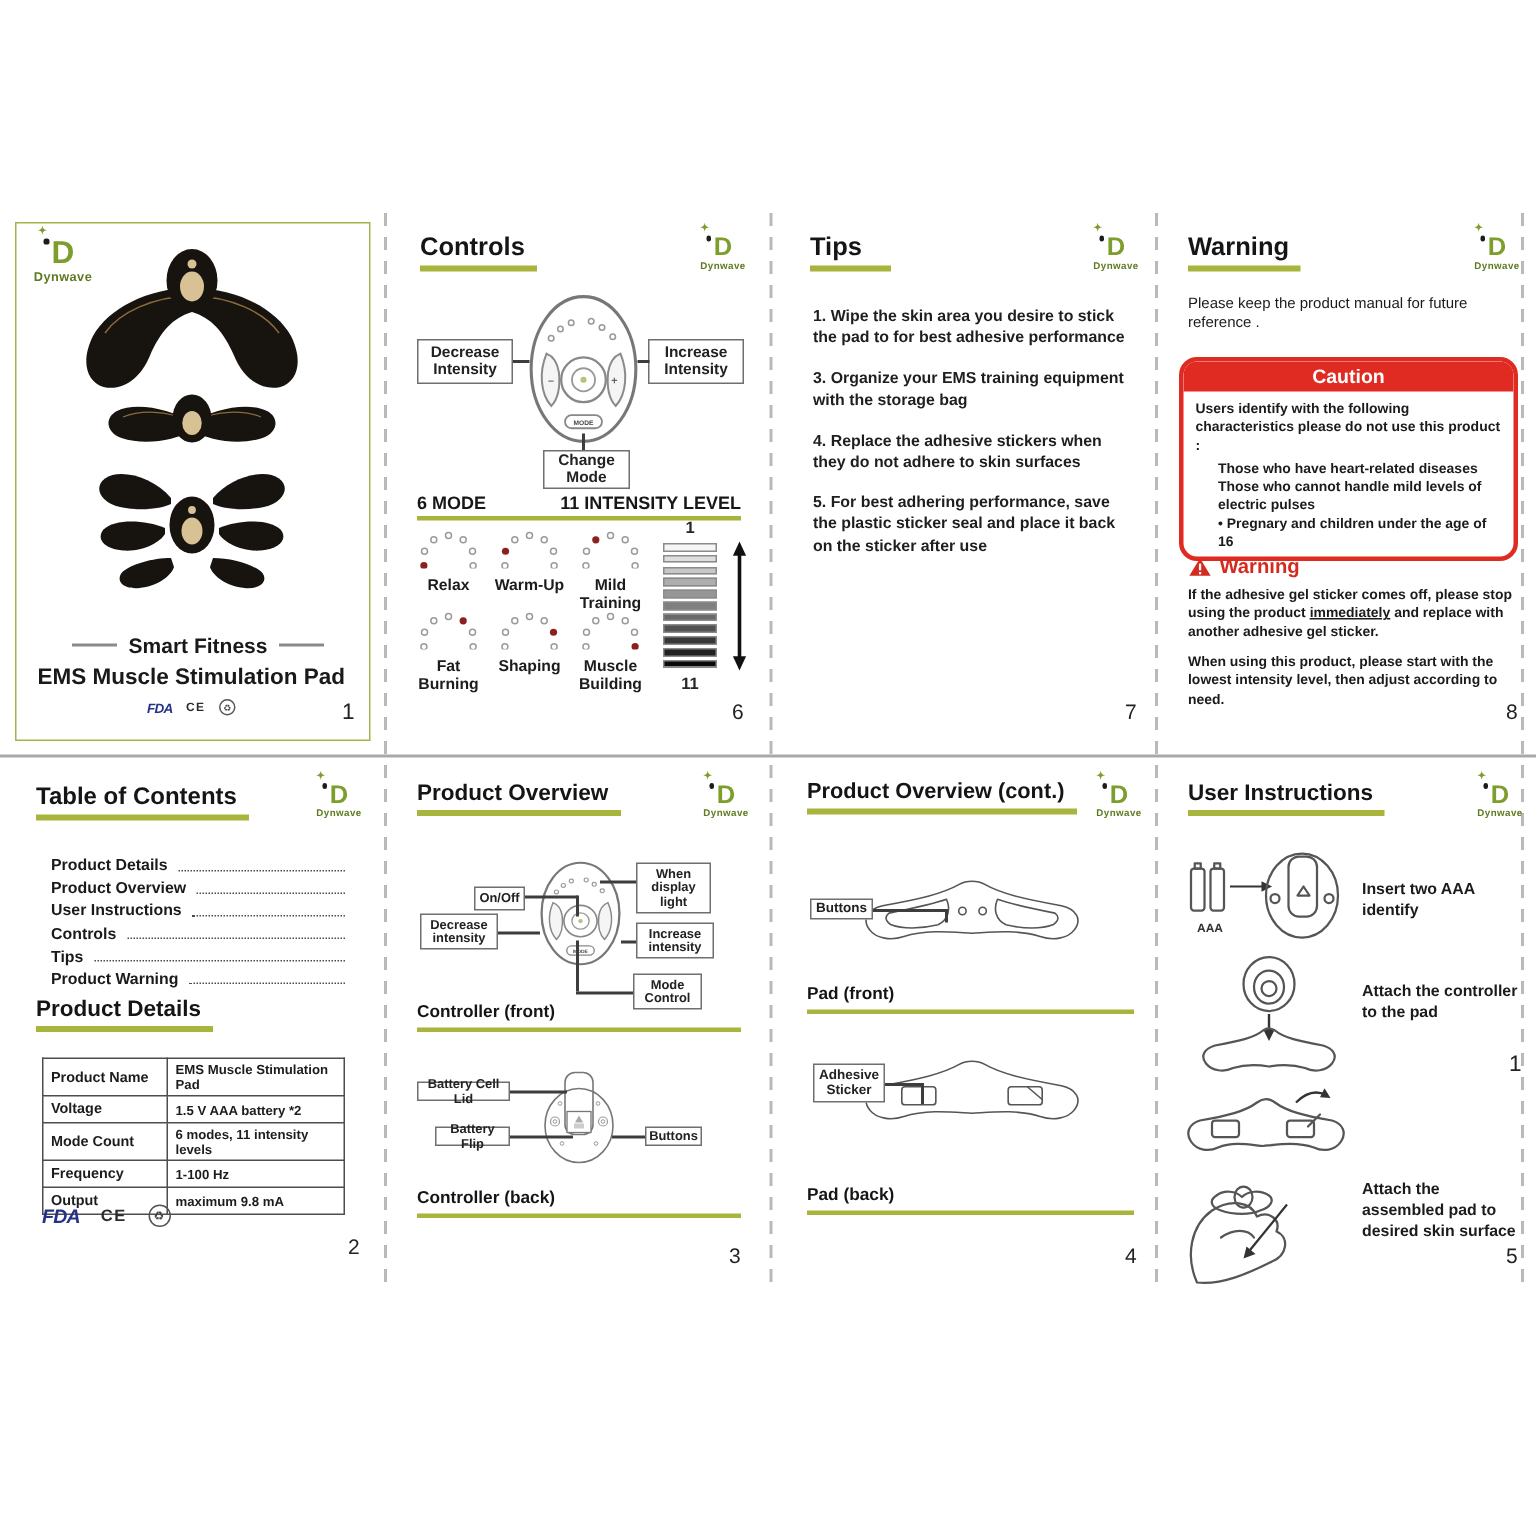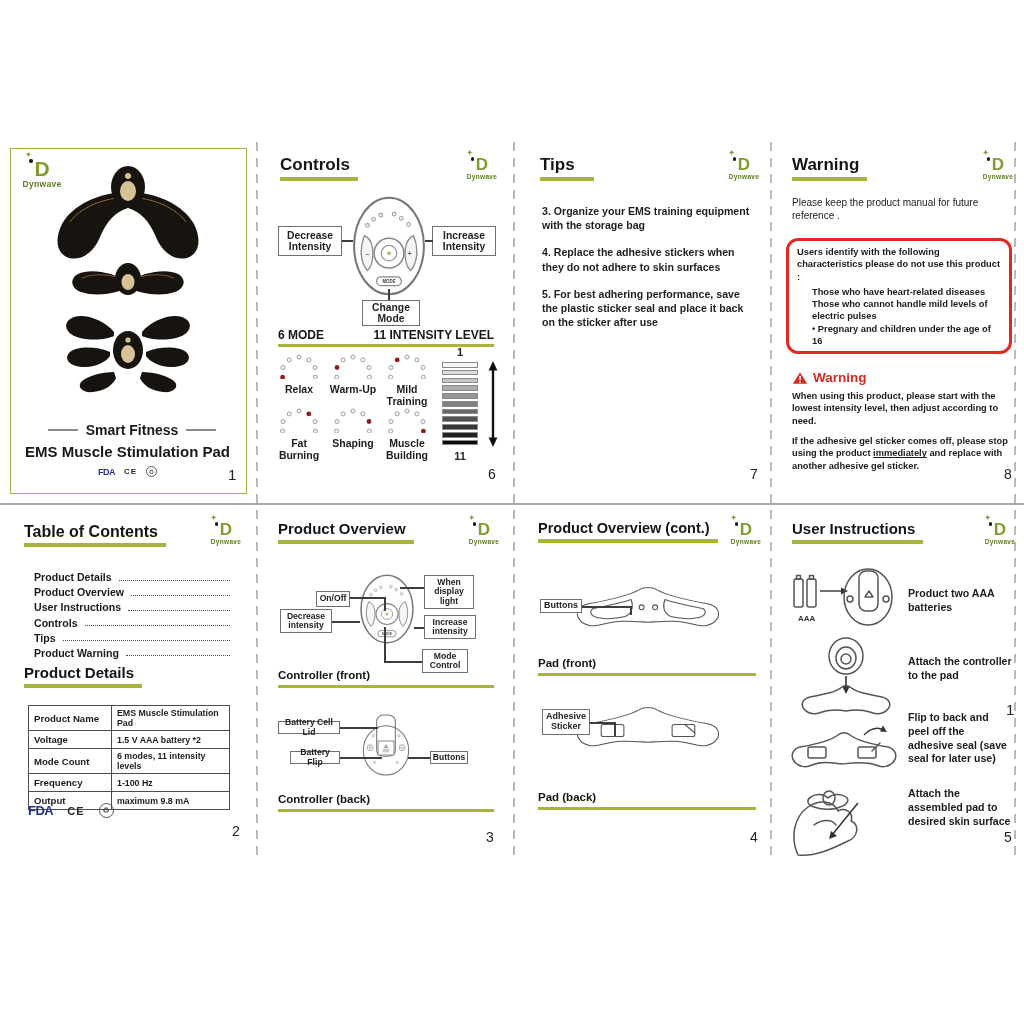--- a/index.html
+++ b/index.html
@@ -28,21 +28,21 @@
   .vline{position:absolute;width:1.6px;background:#3d3d3d;}
   .olive-rule{position:absolute;height:2.6px;background:#a8b43c;}
   .caption{position:absolute;font-weight:bold;font-size:11.5px;color:#151515;}
   
   .cover-border{position:absolute;border:1.5px solid #a9b14e;background:#fff;}
   .cover-sub{position:absolute;display:flex;align-items:center;justify-content:center;gap:8px;
              font-weight:bold;font-size:14px;color:#191919;}
   .dashline{width:30px;height:1.5px;background:#8a8a8a;}
   .cover-title{position:absolute;text-align:center;font-weight:bold;font-size:15px;color:#191919;}
   .certrow{position:absolute;display:flex;align-items:center;gap:9px;justify-content:center;}
-  .fda{font-weight:900;color:#24328a;letter-spacing:-.5px;}
+  .fda{font-weight:900;font-style:italic;color:#24328a;letter-spacing:-.5px;}
   .ce{font-weight:bold;color:#2b2b2b;letter-spacing:1px;}
   .circ{display:inline-flex;align-items:center;justify-content:center;border:1px solid #555;
         border-radius:50%;color:#444;}
   
   .mode-head{position:absolute;display:flex;justify-content:space-between;font-weight:bold;
              font-size:12px;color:#171717;}
   .modes-grid{position:absolute;display:grid;grid-template-columns:54px 54px 54px;grid-auto-rows:54px;}
   .mode-cell{display:flex;flex-direction:column;align-items:center;}
   .mode-label{font-weight:bold;font-size:10.5px;text-align:center;line-height:1.12;color:#1c1c1c;margin-top:1px;}
   .ibar{width:36px;height:5.6px;margin-bottom:2.2px;border:0.6px solid #8b8b8b;box-sizing:border-box;}
@@ -268,55 +268,57 @@
     <div class="pageno" style="left:224px;top:318px;">6</div>
   </section>
 
   <section class="panel" style="left:524px;top:148px;width:246px;height:354px;">
     <h2 class="ptitle t17" style="left:16px;top:8px;min-width:46px;">Tips</h2>
     <div class="logo" style="left:198px;top:8px;">
       <span class="lmark"><i class="ldot"></i><span class="lspark">✦</span><b>D</b></span>
       <div class="lname">Dynwave</div>
     </div>
     <div class="tips-list" style="left:18px;top:56px;width:216px;">
+      <p>1. Wipe the skin area you desire to stick the pad to for best adhesive performance</p>
       <p>3. Organize your EMS training equipment with the storage bag</p>
       <p>4. Replace the adhesive stickers when they do not adhere to skin surfaces</p>
       <p>5. For best adhering performance, save the plastic sticker seal and place it back on the sticker after use</p>
     </div>
     <div class="pageno" style="left:226px;top:318px;">7</div>
   </section>
 
   <section class="panel" style="left:778px;top:148px;width:246px;height:354px;">
     <h2 class="ptitle t17" style="left:14px;top:8px;">Warning</h2>
     <div class="logo" style="left:198px;top:8px;">
       <span class="lmark"><i class="ldot"></i><span class="lspark">✦</span><b>D</b></span>
       <div class="lname">Dynwave</div>
     </div>
     <div class="w-intro" style="left:14px;top:48px;width:214px;">Please keep the product manual for future reference .</div>
     <div class="caution-box" style="left:8px;top:90px;width:226px;">
+      <div class="caution-head">Caution</div>
       <div class="caution-body">
         <div>Users identify with the following characteristics please do not use this product :</div>
         <div class="caution-items">
           <div>Those who have heart-related diseases</div>
           <div>Those who cannot handle mild levels of electric pulses</div>
           <div>•  Pregnary and children under the age of 16</div>
         </div>
       </div>
     </div>
     <div class="subwarn-head" style="left:14px;top:222px;">
       <svg width="16" height="14" viewBox="0 0 18 15">
         <path d="M9,1 L17,14 L1,14 Z" fill="#d42b20"></path>
         <rect x="8.2" y="5" width="1.7" height="5" fill="#fff"></rect>
         <rect x="8.2" y="11.3" width="1.7" height="1.7" fill="#fff"></rect>
       </svg>
       <span>Warning</span>
     </div>
     <div class="subwarn" style="left:14px;top:242px;width:222px;">
+      <p><span>If the adhesive gel sticker comes off, please stop using the product </span><span class="uline">immediately</span><span> and replace with another adhesive gel sticker.</span></p>
       <p>When using this product, please start with the lowest intensity level, then adjust according to need.</p>
-      <p><span>If the adhesive gel sticker comes off, please stop using the product </span><span class="uline">immediately</span><span> and replace with another adhesive gel sticker.</span></p>
     </div>
     <div class="pageno" style="left:226px;top:318px;">8</div>
   </section>
 
   <section class="panel" style="left:8px;top:515px;width:242px;height:345px;">
     <h2 class="ptitle t16" style="left:16px;top:8px;">Table of Contents</h2>
     <div class="logo" style="left:196px;top:6px;">
       <span class="lmark"><i class="ldot"></i><span class="lspark">✦</span><b>D</b></span>
       <div class="lname">Dynwave</div>
     </div>
@@ -491,41 +493,40 @@
       <rect class="sketch" x="23.5" y="16.5" width="4" height="3.5"></rect>
       <text x="12" y="62" font-size="8" font-weight="bold" fill="#333">AAA</text>
       <line x1="34" y1="32" x2="58" y2="32" stroke="#333" stroke-width="1.4"></line>
       <path d="M62,32 L55,28.5 L55,35.5 Z" fill="#333"></path>
       <ellipse class="sketch" cx="82" cy="38" rx="24" ry="28"></ellipse>
       <rect class="sketch" x="73" y="12" width="19" height="40" rx="7"></rect>
       <path class="sketch" d="M79,38 l4,-6 l4,6 z" stroke-width="1"></path>
       <circle class="sketch" cx="64" cy="40" r="3" stroke-width="1"></circle>
       <circle class="sketch" cx="100" cy="40" r="3" stroke-width="1"></circle>
     </svg>
-    <div class="step-text" style="left:130px;top:72px;width:108px;">Product two AAA batteries</div>
+    <div class="step-text" style="left:130px;top:72px;width:108px;">Insert two AAA identify</div>
 
     <svg class="abs" style="left:18px;top:122px;" width="100" height="84" viewBox="0 0 100 84">
       <ellipse class="sketch" cx="50" cy="19" rx="17" ry="18"></ellipse>
       <ellipse class="sketch" cx="50" cy="21" rx="10" ry="11" stroke-width="1"></ellipse>
       <circle class="sketch" cx="50" cy="22" r="5" stroke-width="1"></circle>
       <line x1="50" y1="39" x2="50" y2="52" stroke="#333" stroke-width="1.6"></line>
       <path d="M50,57 L46,49 L54,49 Z" fill="#333"></path>
       <path class="sketch" d="M8,72 C4,67 7,62 14,60 C30,57 40,55 46,50 C49,48 51,48 54,50 C60,55 70,57 86,60 C93,62 96,67 92,72 C88,77 80,78 74,75 C64,72 56,73 50,74 C44,73 36,72 26,75 C20,78 12,77 8,72 Z"></path>
     </svg>
     <div class="step-text" style="left:130px;top:140px;width:108px;">Attach the controller to the pad</div>
 
     <svg class="abs" style="left:6px;top:206px;" width="116" height="58" viewBox="0 0 116 58">
       <path class="sketch" d="M10,40 C6,34 9,28 16,26 C34,23 46,20 54,14 C58,11 62,11 66,14 C74,20 86,23 104,26 C111,28 114,34 110,40 C106,46 98,47 92,44 C80,40 68,42 58,43 C48,42 38,40 28,44 C22,47 14,46 10,40 Z"></path>
       <rect class="sketch" x="24" y="26" width="18" height="11" rx="2" stroke-width="1.1"></rect>
       <rect class="sketch" x="74" y="26" width="18" height="11" rx="2" stroke-width="1.1"></rect>
       <path class="sketch" d="M88,30 L96,22" stroke-width="1.1"></path>
       <path d="M80,14 Q 90,4 100,9" fill="none" stroke="#333" stroke-width="1.5"></path>
       <path d="M103,11 L96,10.5 L99,4.5 Z" fill="#333"></path>
     </svg>
-    <div class="step-text" style="left:130px;top:196px;width:104px;">Flip to back and peel off the adhesive seal (save seal for later use)</div>
     <div class="pageno" style="left:228px;top:186px;font-size:15px;">1</div>
 
     <svg class="abs" style="left:6px;top:266px;" width="114" height="76" viewBox="0 0 114 76">
       <path class="sketch" d="M14,74 C6,56 10,36 24,26 C36,18 50,20 54,30 C62,26 70,32 67,40 C76,44 74,56 64,60 C48,68 30,76 14,74 Z"></path>
       <path class="sketch" d="M30,44 C38,38 48,38 52,44" stroke-width="1.1"></path>
       <path class="sketch" d="M62,16 C56,12 48,13 44,17 C40,13 32,12 27,16 C22,19 23,24 30,26 C38,29 50,29 56,26 C63,24 66,19 62,16 Z" stroke-width="1.2"></path>
       <ellipse class="sketch" cx="45" cy="17" rx="6" ry="7" stroke-width="1.1"></ellipse>
       <line x1="74" y1="22" x2="48" y2="54" stroke="#333" stroke-width="1.5"></line>
       <path d="M45,58 L47,50 L53,55 Z" fill="#333"></path>
     </svg>

